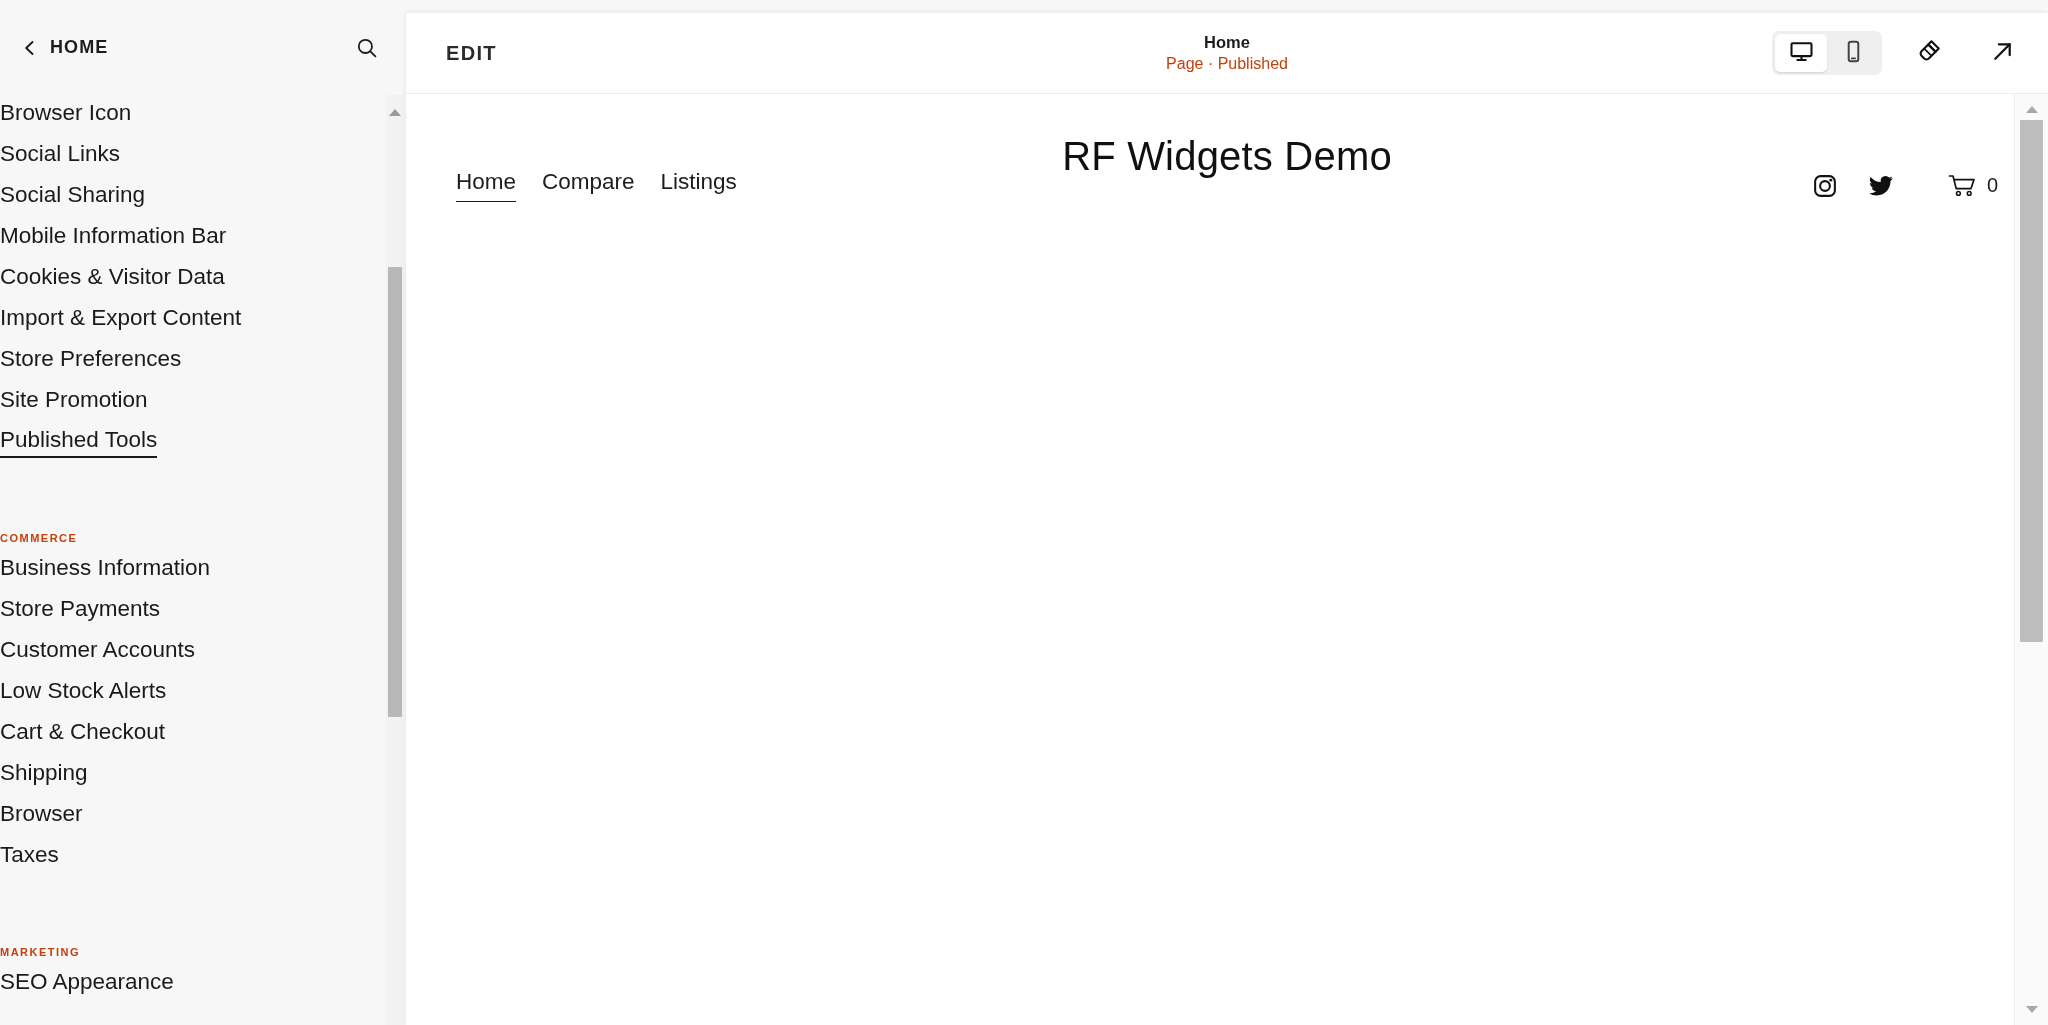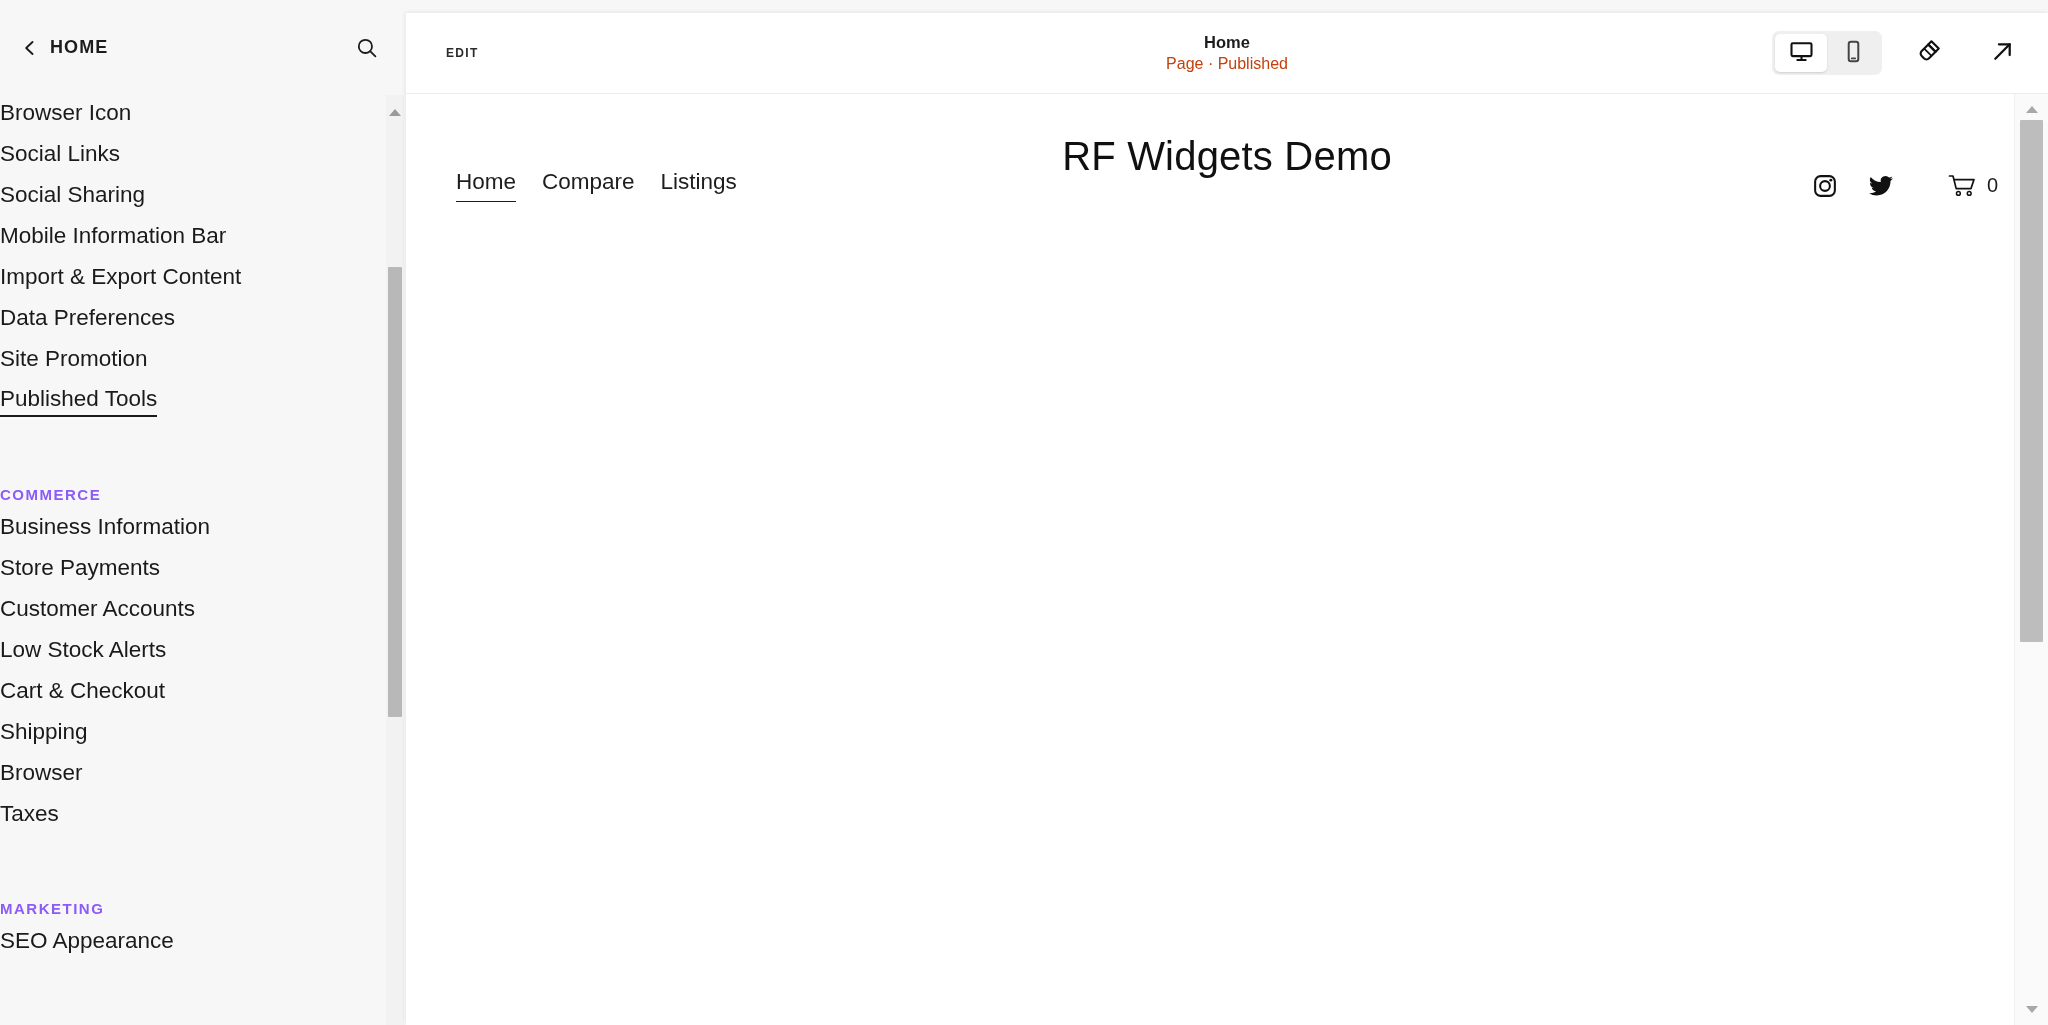--- a/index.html
+++ b/index.html
@@ -61,23 +61,23 @@
     display:flex; align-items:center;
     cursor:pointer;
     width:max-content;
   }
   .nav-item .lbl { display:inline-block; padding-bottom:5px; }
   .nav-item.active .lbl {
     border-bottom:2.2px solid #1a1a1a;
     font-weight:400;
   }
   .nav-group-label {
-    font-size:15px;
+    font-size:11px;
     letter-spacing:1.5px;
-    color:#8b5cf6;
+    color:#c2410c;
     font-weight:600;
     height:40px;
     display:flex; align-items:flex-end;
     padding-bottom:6px;
     margin-top:28px;
   }
   .nav-gap { height:18px; }
 
   
   .sb-track {
@@ -115,21 +115,21 @@
 
   .pv-toolbar {
     position:relative;
     height:81px;
     background:#fff;
     border-bottom:1px solid #ededed;
     display:flex; align-items:center;
     padding:0 18px 0 26px;
   }
   .edit-btn {
-    font-size:12px;
+    font-size:20px;
     letter-spacing:1.3px;
     font-weight:600;
     color:#2b2b2b;
     padding:10px 14px;
     cursor:pointer;
     border-radius:3px;
   }
   .pv-title-wrap {
     position:absolute;
     left:0; right:0; top:0; bottom:0;
@@ -265,24 +265,27 @@
           <div class="nav-item">
             <span class="lbl">Social Links</span>
           </div>
           <div class="nav-item">
             <span class="lbl">Social Sharing</span>
           </div>
           <div class="nav-item">
             <span class="lbl">Mobile Information Bar</span>
           </div>
           <div class="nav-item">
+            <span class="lbl">Cookies &amp; Visitor Data</span>
+          </div>
+          <div class="nav-item">
             <span class="lbl">Import &amp; Export Content</span>
           </div>
           <div class="nav-item">
-            <span class="lbl">Data Preferences</span>
+            <span class="lbl">Store Preferences</span>
           </div>
           <div class="nav-item">
             <span class="lbl">Site Promotion</span>
           </div>
           <div class="nav-item active">
             <span class="lbl">Published Tools</span>
           </div>
           <div class="nav-gap"></div>
           <div class="nav-group-label">COMMERCE</div>
           <div class="nav-item">

